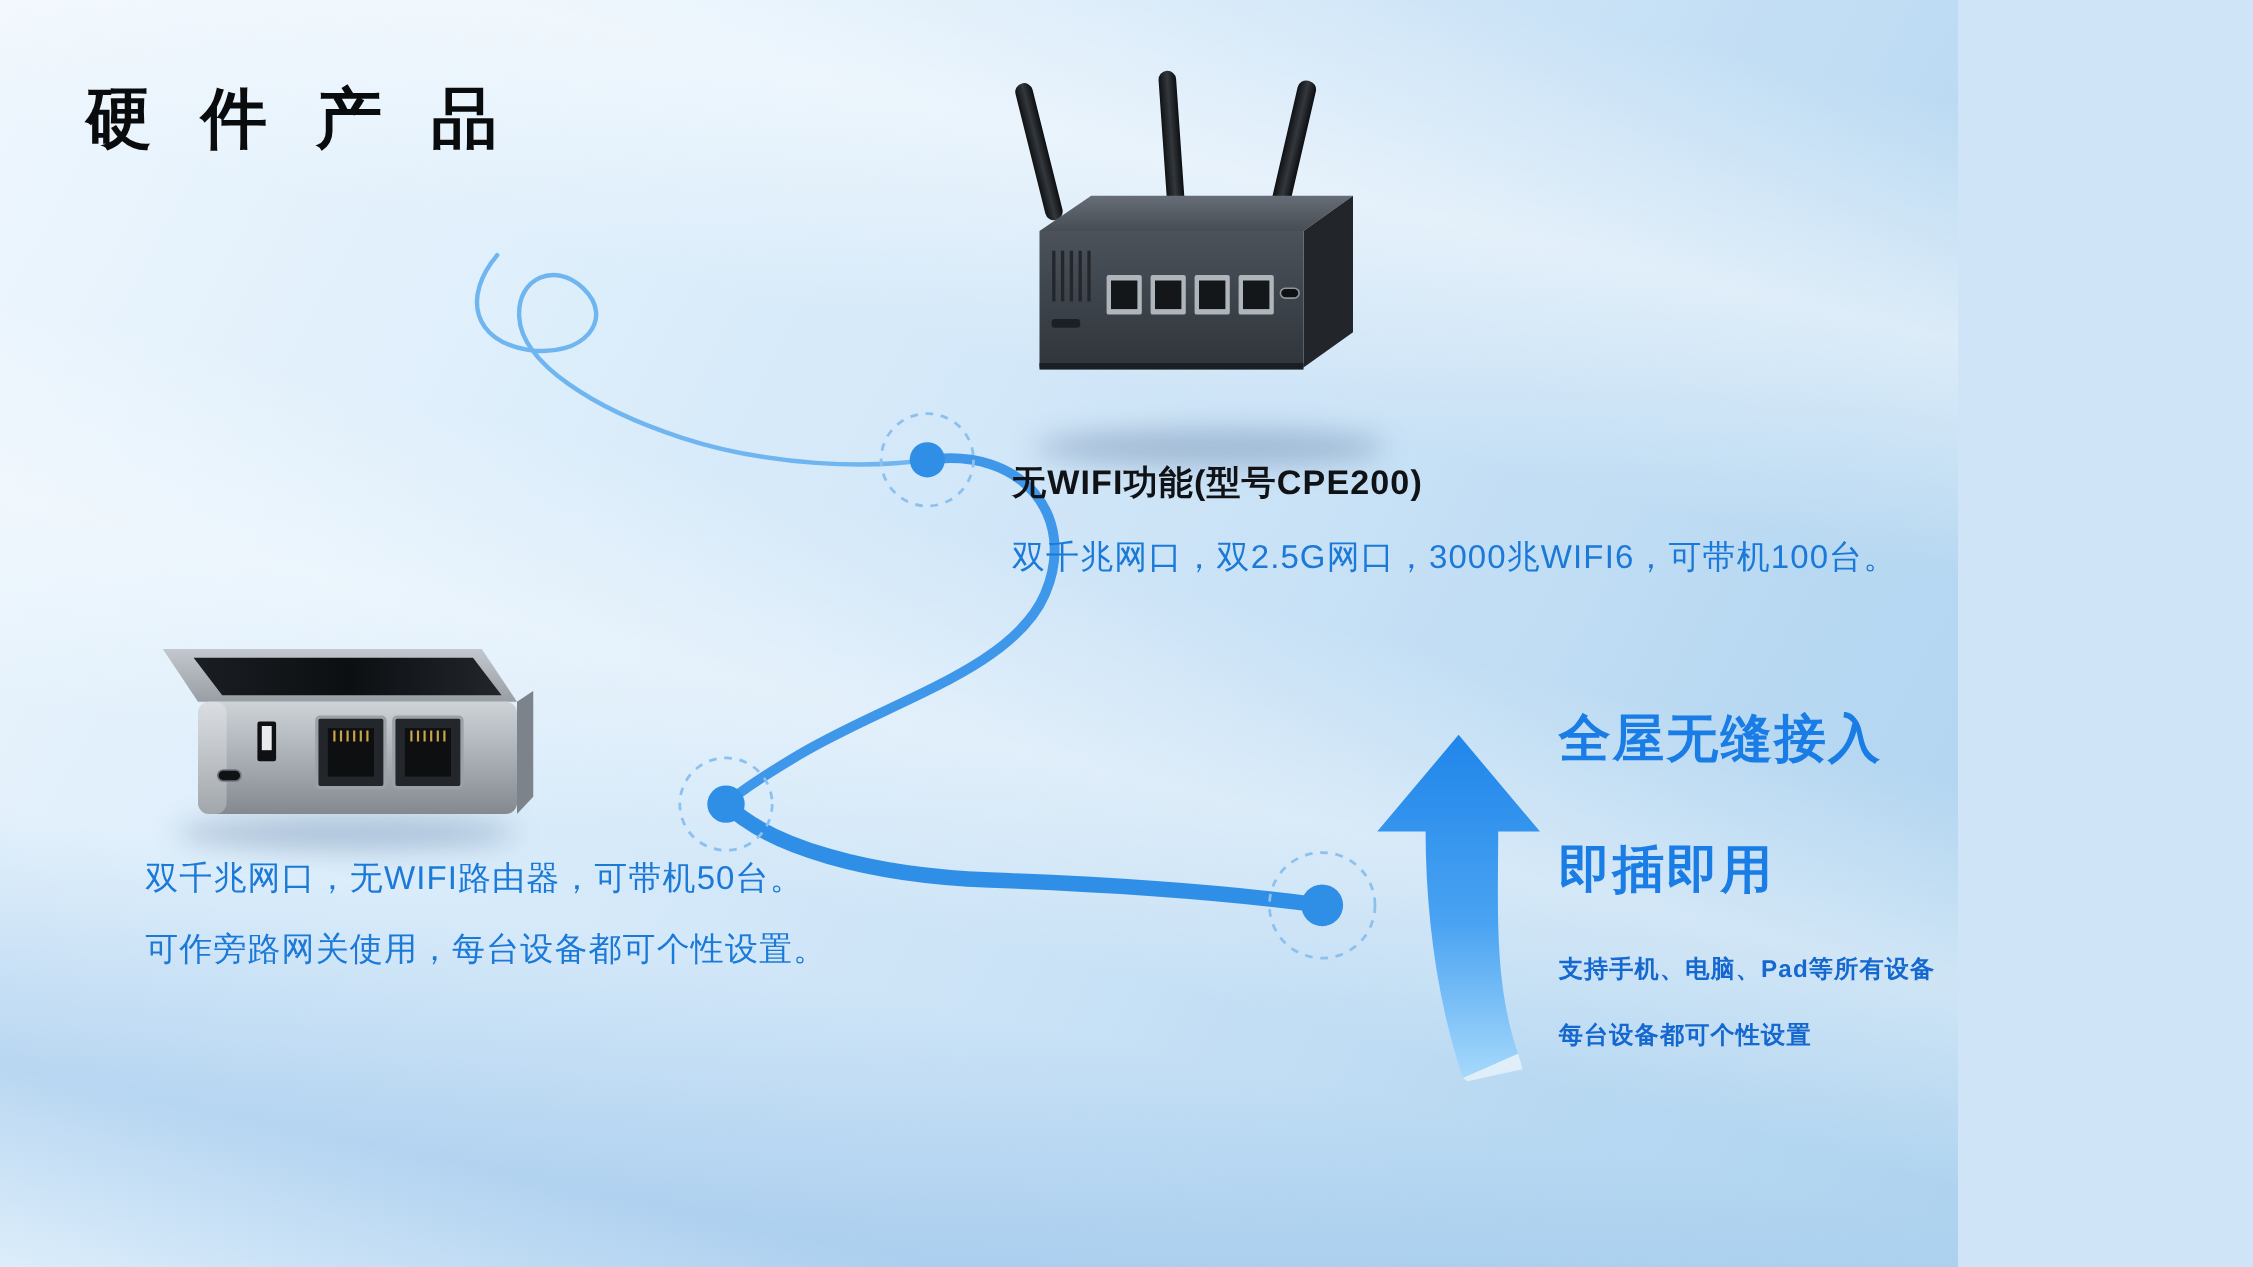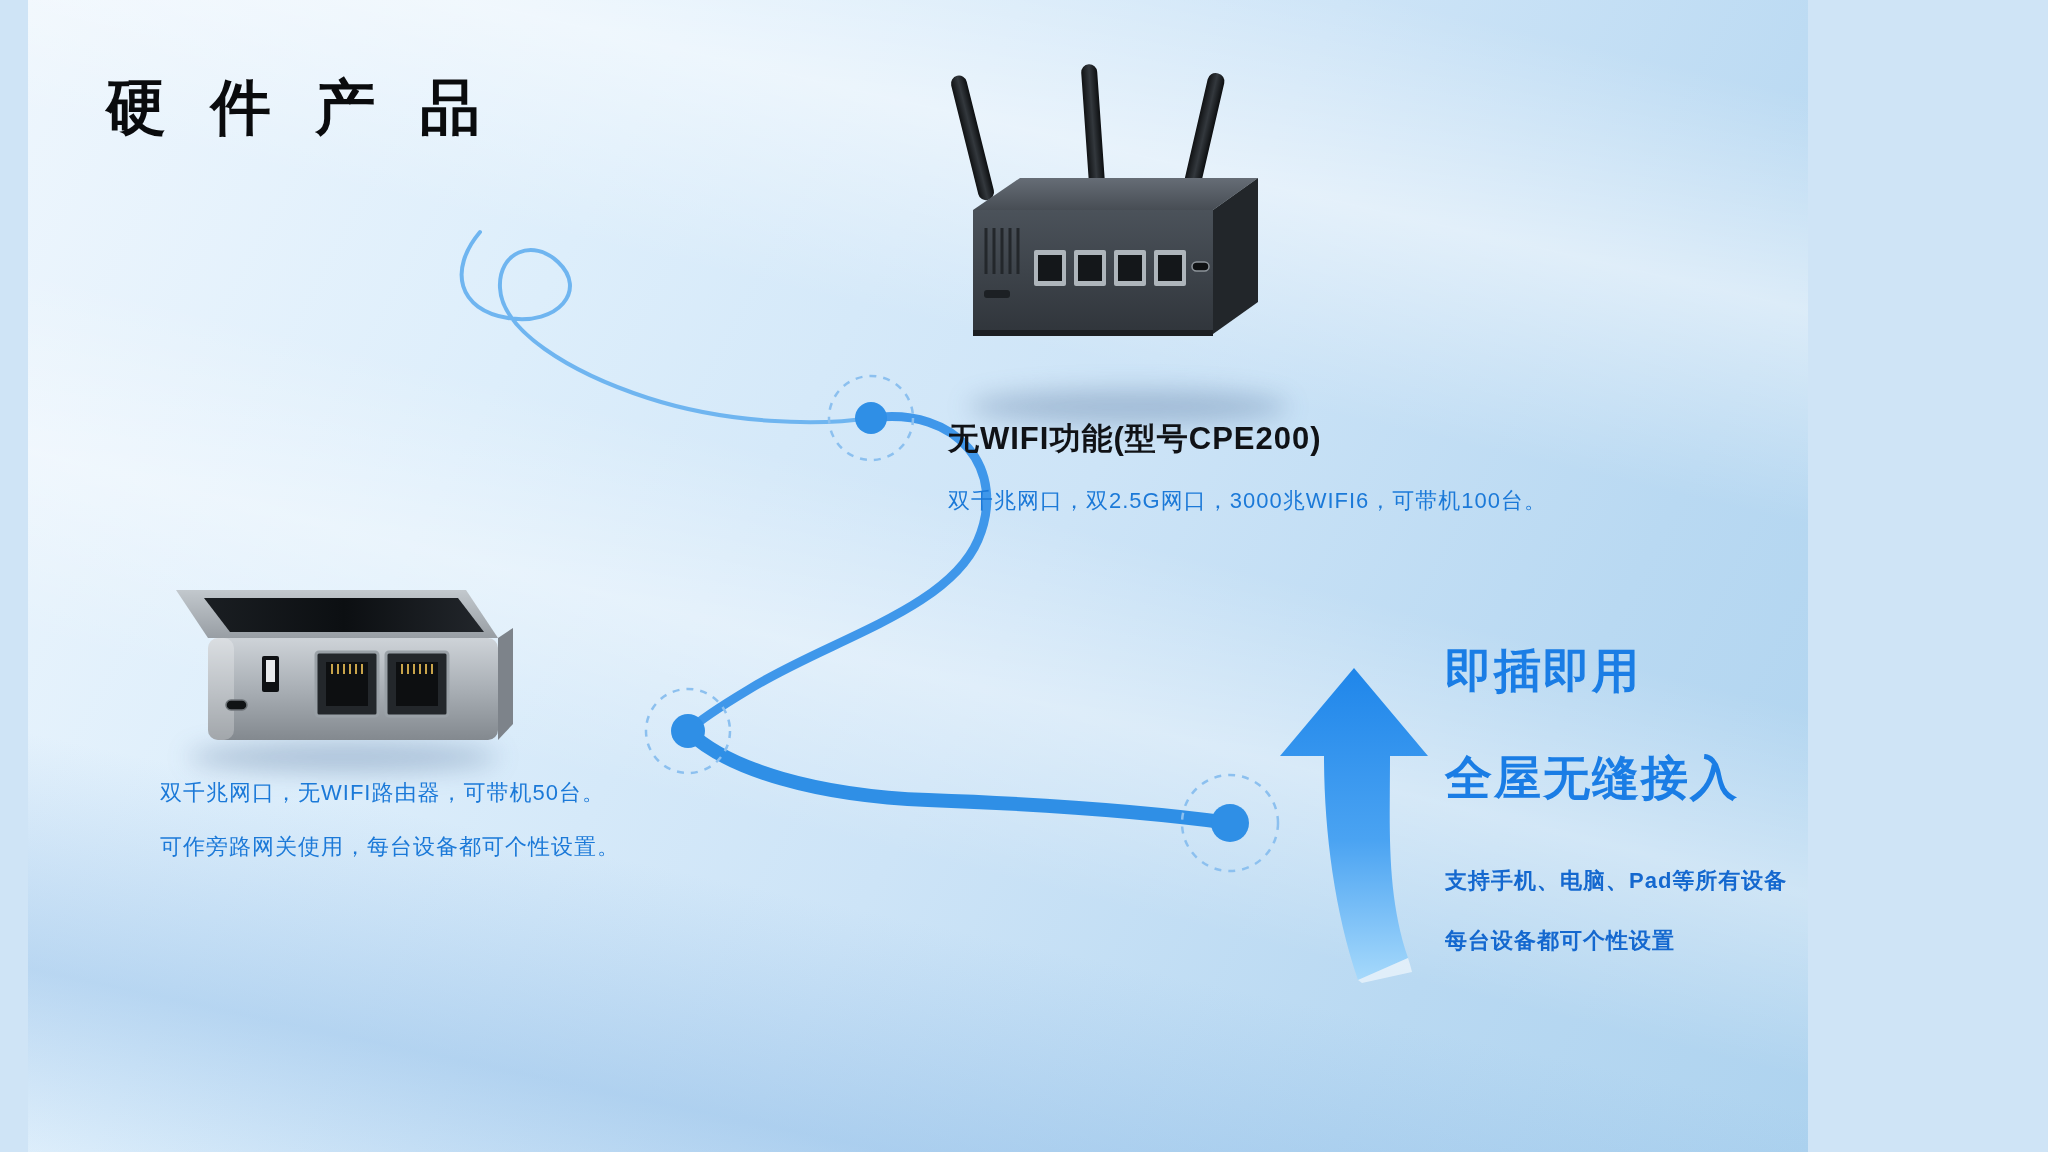--- a/index.html
+++ b/index.html
@@ -2,21 +2,20 @@
 <html><head>
 <meta charset="utf-8">
 <style>
   * { margin:0; padding:0; box-sizing:border-box; }
   html,body { width:100%; height:100%; }
   body { font-family:"Liberation Sans", sans-serif; background:#cfe4f6; }
 
   .stage {
     position:relative; width:1780px; height:1152px; overflow:hidden;
     background: linear-gradient(118deg, #eef6fd 0%, #ddeefb 28%, #cde4f7 55%, #b9d9f2 80%, #aed3ef 100%);
-    margin-left: 28px;
   }
 
   
   .streak { position:absolute; pointer-events:none; }
   .streak.s1 {
     left:-300px; top:-80px; width:2600px; height:420px;
     background: linear-gradient(to bottom, rgba(255,255,255,0) 0%, rgba(255,255,255,0.5) 50%, rgba(255,255,255,0) 100%);
     transform: rotate(13deg);
   }
   .streak.s2 {
@@ -46,21 +45,21 @@
     position:absolute; z-index:1; border-radius:50%;
     background: rgba(45,80,125,0.28); filter: blur(12px);
   }
   .shadow-200 { left:940px; top:390px; width:320px; height:34px; }
   .shadow-100 { left:160px; top:742px; width:310px; height:30px; }
 
   .info-block { position:absolute; z-index:3; }
   .info-200 { left:920px; top:418px; }
   .info-100 { left:132px; top:778px; }
   .info-name { font-size:31px; font-weight:bold; color:#101216; margin-bottom:26px; letter-spacing:1px; }
-  .info-line { font-size:22px; color:#1b79d8; margin-bottom:24px; letter-spacing:1px; }
+  .info-line { font-size:30px; color:#1b79d8; margin-bottom:24px; letter-spacing:1px; }
 
   .benefits { position:absolute; left:1417px; top:640px; z-index:3; }
   .benefit-headline { font-size:47px; font-weight:bold; color:#1a7de5; letter-spacing:2px; }
   .benefit-headline.h1 { margin-bottom:56px; }
   .benefit-headline.h2 { margin-bottom:44px; }
   .benefit-sub { font-size:22px; font-weight:bold; color:#1468cf; margin-bottom:30px; letter-spacing:1px; }
 
   .arrow-wrap { position:absolute; left:1248px; top:668px; z-index:2; }
 </style>
 </head>
@@ -226,19 +225,19 @@
           <stop offset="0.55" stop-color="#4aa3f2"></stop>
           <stop offset="1" stop-color="#a6d9fb"></stop>
         </linearGradient>
       </defs>
       <path d="M 78 0 L 152 88 L 114 88 C 114 160 110 225 132 290 L 82 312 C 58 242 48 160 48 88 L 4 88 Z" fill="url(#arrowg)"></path>
       <path d="M 82 312 L 132 290 C 134 296 135 300 136 304 L 86 315 Z" fill="rgba(255,255,255,0.55)"></path>
     </svg>
   </div>
 
   <div class="benefits">
+    <div class="benefit-headline h1">全屋无缝接入</div>
     <div class="benefit-headline h2">即插即用</div>
-    <div class="benefit-headline h1">全屋无缝接入</div>
     <div class="benefit-sub">支持手机、电脑、Pad等所有设备</div>
     <div class="benefit-sub">每台设备都可个性设置</div>
   </div>
 
 </div>
 
 </body></html>

